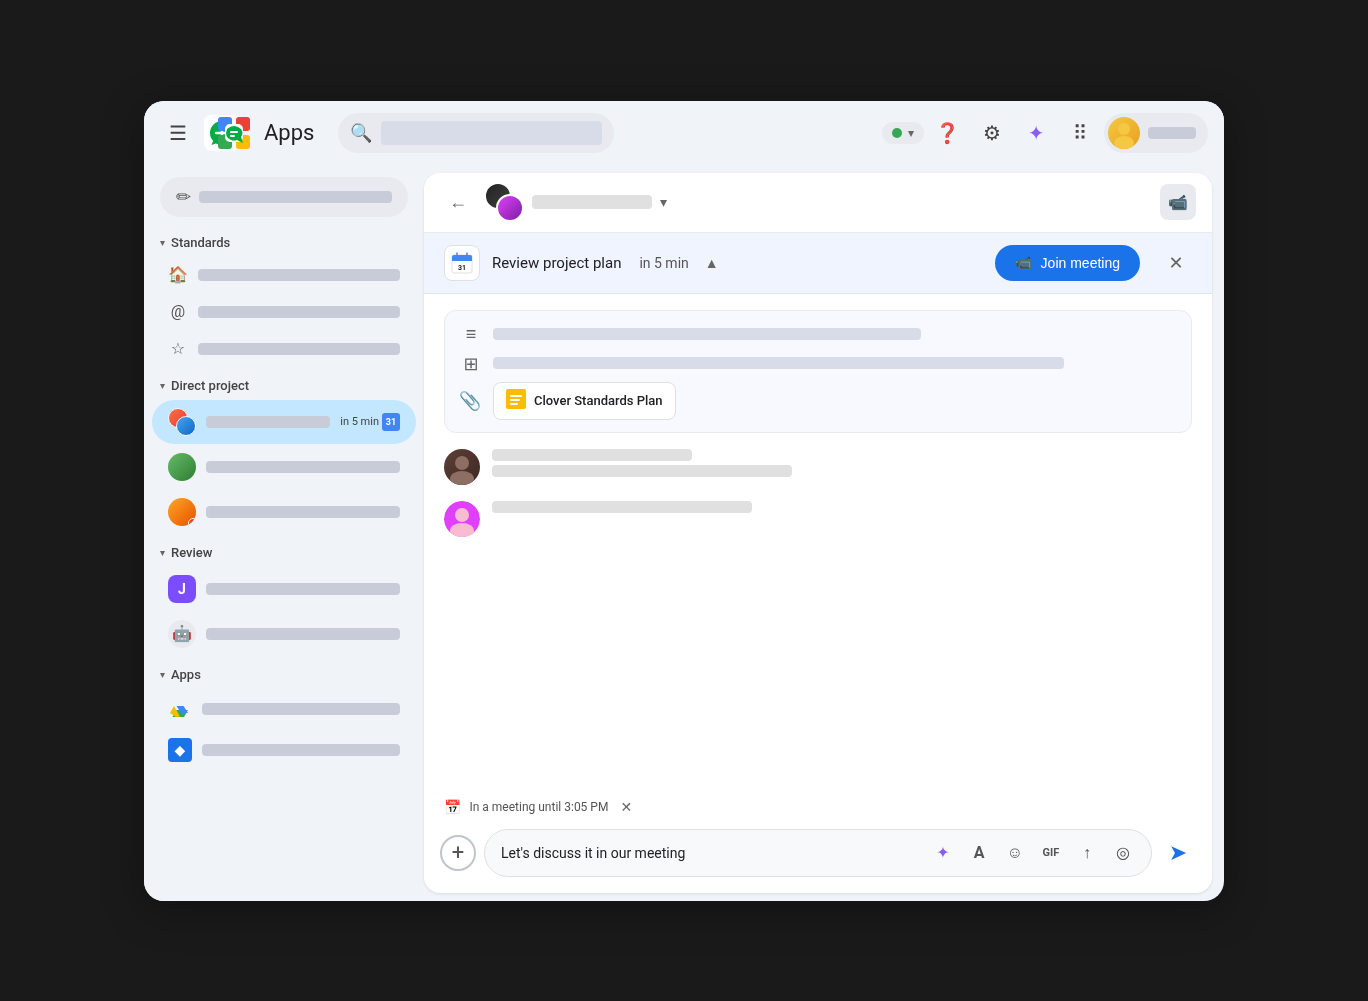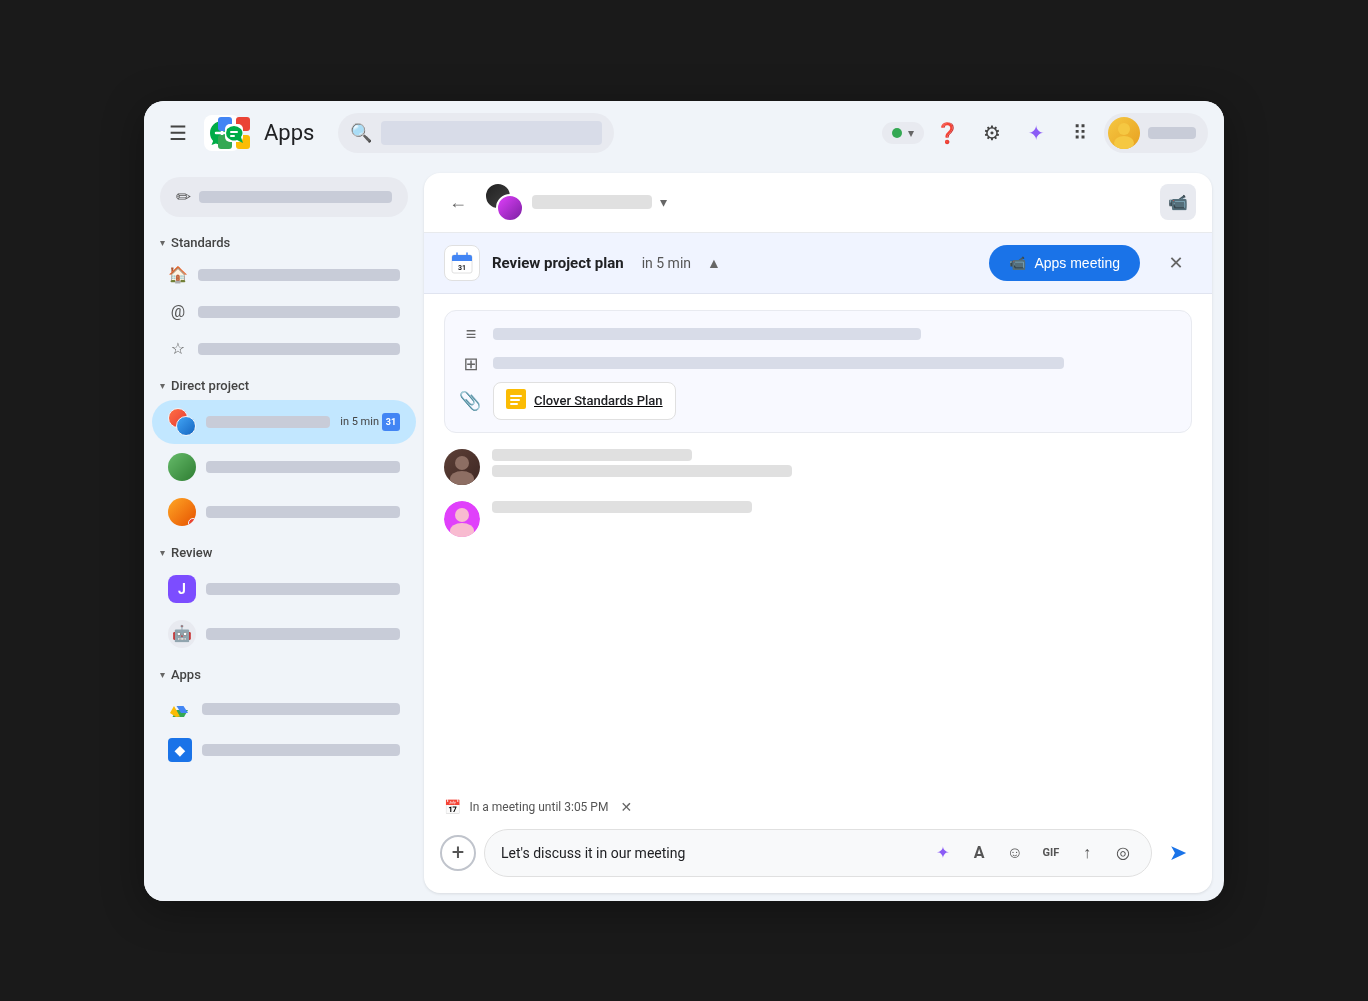--- a/index.html
+++ b/index.html
@@ -233,21 +233,21 @@
       border-bottom: 1px solid #e0e4f0;
       padding: 12px 20px;
       display: flex; align-items: center; gap: 12px;
     }
     .calendar-icon-box {
       width: 36px; height: 36px; border-radius: 8px;
       background: white; border: 1px solid #e0e0e0;
       display: flex; align-items: center; justify-content: center;
       font-size: 20px; flex-shrink: 0;
     }
-    .meeting-title { font-size: 15px; font-weight: 700; color: #202124; }
+    .meeting-title { font-size: 15px; font-weight: 400; color: #202124; }
     .meeting-time { font-size: 14px; color: #555; margin-left: 6px; }
     .meeting-expand { color: #666; cursor: pointer; font-size: 14px; margin-left: 4px; }
     .meeting-spacer { flex: 1; }
     .join-btn {
       background: #1a73e8;
       color: white;
       border: none;
       border-radius: 24px;
       padding: 10px 20px;
       font-size: 14px; font-weight: 500;
@@ -284,21 +284,21 @@
     .detail-icon { font-size: 18px; color: #666; width: 20px; display: flex; justify-content: center; }
     .detail-placeholder { height: 12px; background: #d8dce8; border-radius: 4px; }
     .detail-placeholder.w60 { width: 60%; }
     .detail-placeholder.w80 { width: 80%; }
     .attachment-row {
       display: flex; align-items: center; gap: 12px;
     }
     .attachment-file {
       display: flex; align-items: center; gap: 8px;
       background: white; border: 1px solid #e0e0e0;
-      border-radius: 8px; padding: 6px 12px; cursor: pointer; text-decoration: underline;
+      border-radius: 8px; padding: 6px 12px; cursor: pointer;
     }
     .file-icon { font-size: 16px; }
     .file-name { font-size: 13px; color: #202124; font-weight: 500; }
 
     
     .message-row {
       display: flex; align-items: flex-start; gap: 12px;
       margin-bottom: 16px;
     }
     .msg-avatar {
@@ -556,21 +556,21 @@
             <line x1="17" y1="2" x2="17" y2="6" stroke="#4285F4" stroke-width="1.5" stroke-linecap="round"></line>
             <text x="12" y="19" text-anchor="middle" font-size="7" font-weight="bold" fill="#202124">31</text>
           </svg>
         </div>
         <span class="meeting-title">Review project plan</span>
         <span class="meeting-time">in 5 min</span>
         <span class="meeting-expand">▲</span>
         <div class="meeting-spacer"></div>
         <button class="join-btn">
           <span>📹</span>
-          <span>Apps meeting</span>
+          <span>Join meeting</span>
         </button>
         <div class="close-banner-btn">
           <span>✕</span>
         </div>
       </div>
 
       <div class="messages-area">
 
         <div class="meeting-detail-card">
           <div class="detail-row">

